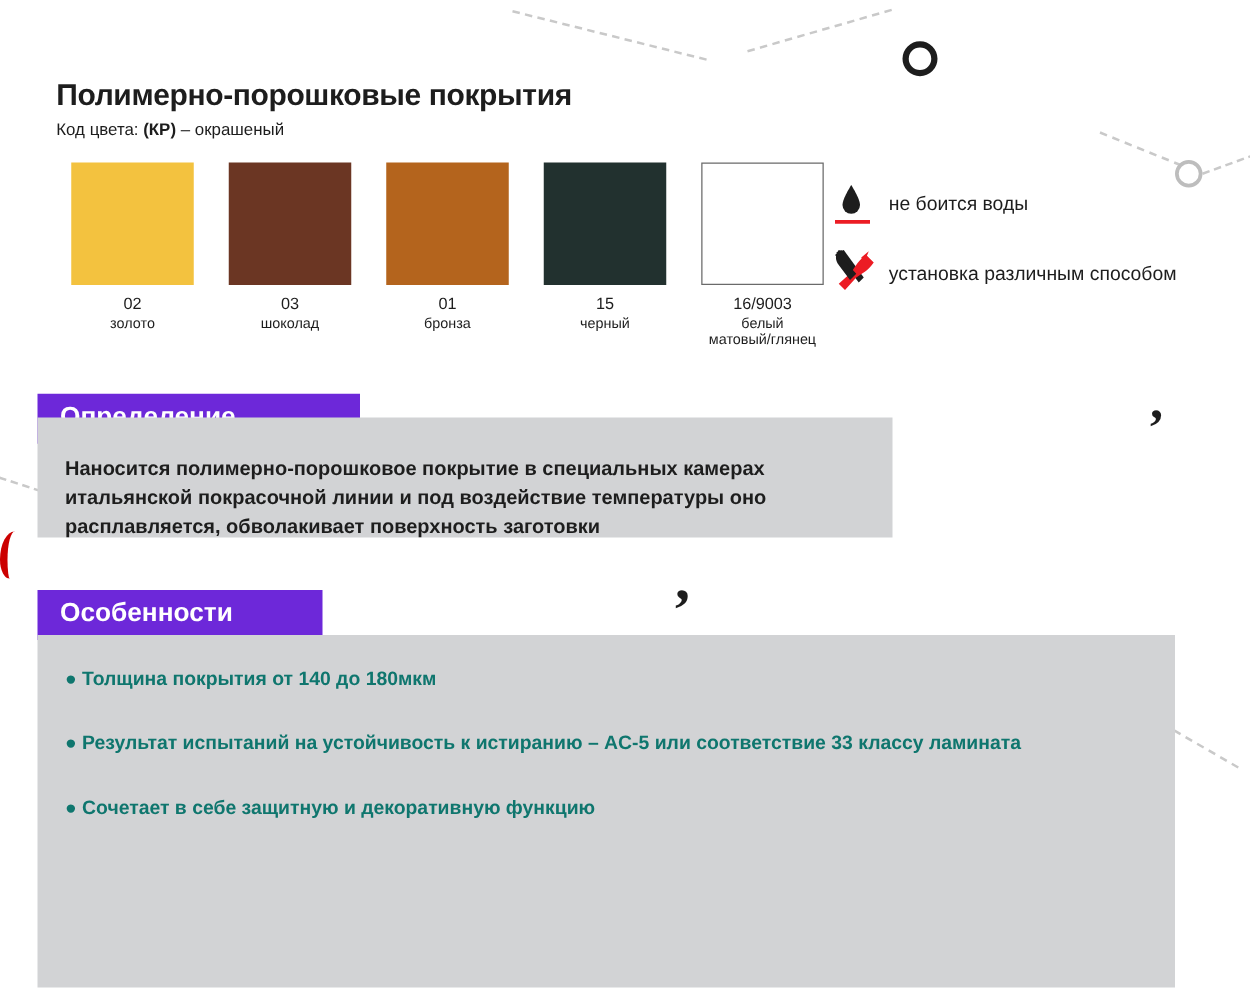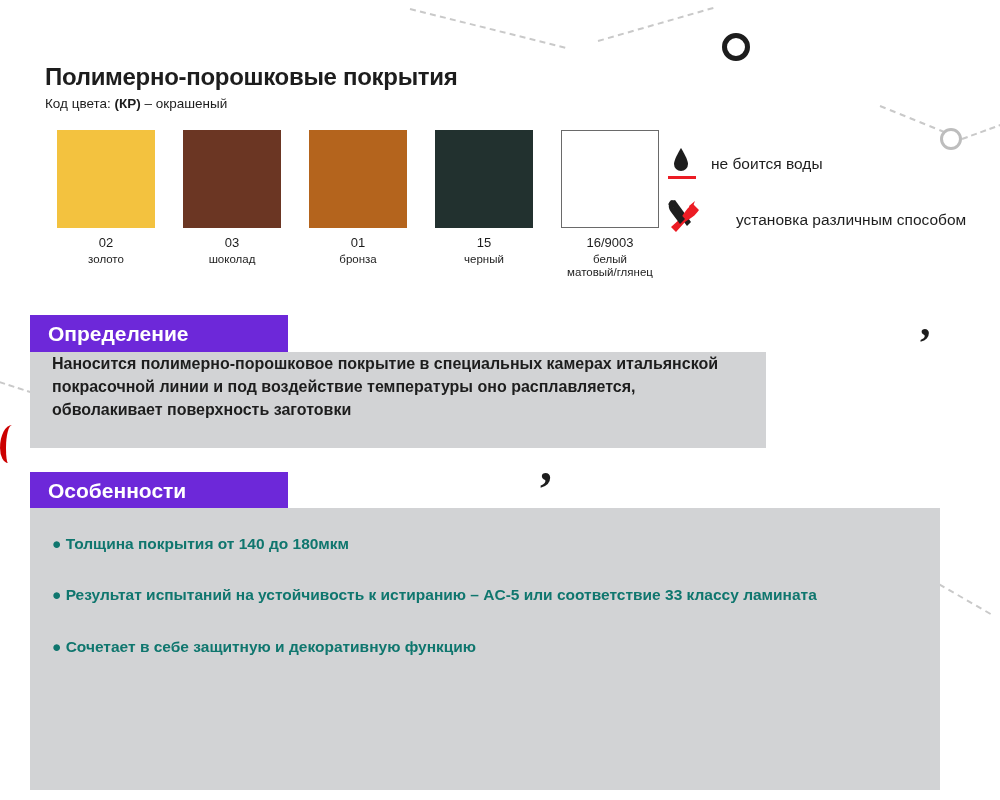--- a/index.html
+++ b/index.html
@@ -111,21 +111,21 @@
     line-height: 1.15;
   }
 
   
   .feature {
     position: absolute;
     display: flex;
     align-items: center;
   }
   .feature-1 { left: 665px; top: 142px; }
-  .feature-2 { left: 665px; top: 198px; gap: 25px; }
+  .feature-2 { left: 665px; top: 198px; }
   .feature-icon {
     width: 46px;
     height: 44px;
     position: relative;
     flex: 0 0 auto;
   }
   .feature-text {
     font-size: 15.5px;
     color: #1d1d1d;
     line-height: 1.25;
@@ -136,34 +136,34 @@
   .banner {
     position: absolute;
     background: #6d28d9;
     color: #ffffff;
     font-size: 21px;
     font-weight: bold;
     padding: 7px 18px 9px 18px;
     box-sizing: border-box;
   }
   .banner-1 { left: 30px; top: 315px; width: 258px; }
-  .banner-2 { left: 30px; top: 472px; width: 258px; }
+  .banner-2 { left: 30px; top: 472px; width: 228px; }
 
   
   .greybox {
     position: absolute;
     background: #d2d3d5;
     box-sizing: border-box;
   }
   .box-definition {
     left: 30px;
-    top: 352px;
-    width: 736px;
+    top: 334px;
+    width: 684px;
     height: 96px;
-    padding: 0 22px;
+    padding: 30px 22px;
   }
   .box-definition p {
     margin: 0;
     font-size: 16px;
     font-weight: bold;
     line-height: 1.45;
     color: #1d1d1d;
   }
   .box-features {
     left: 30px;

